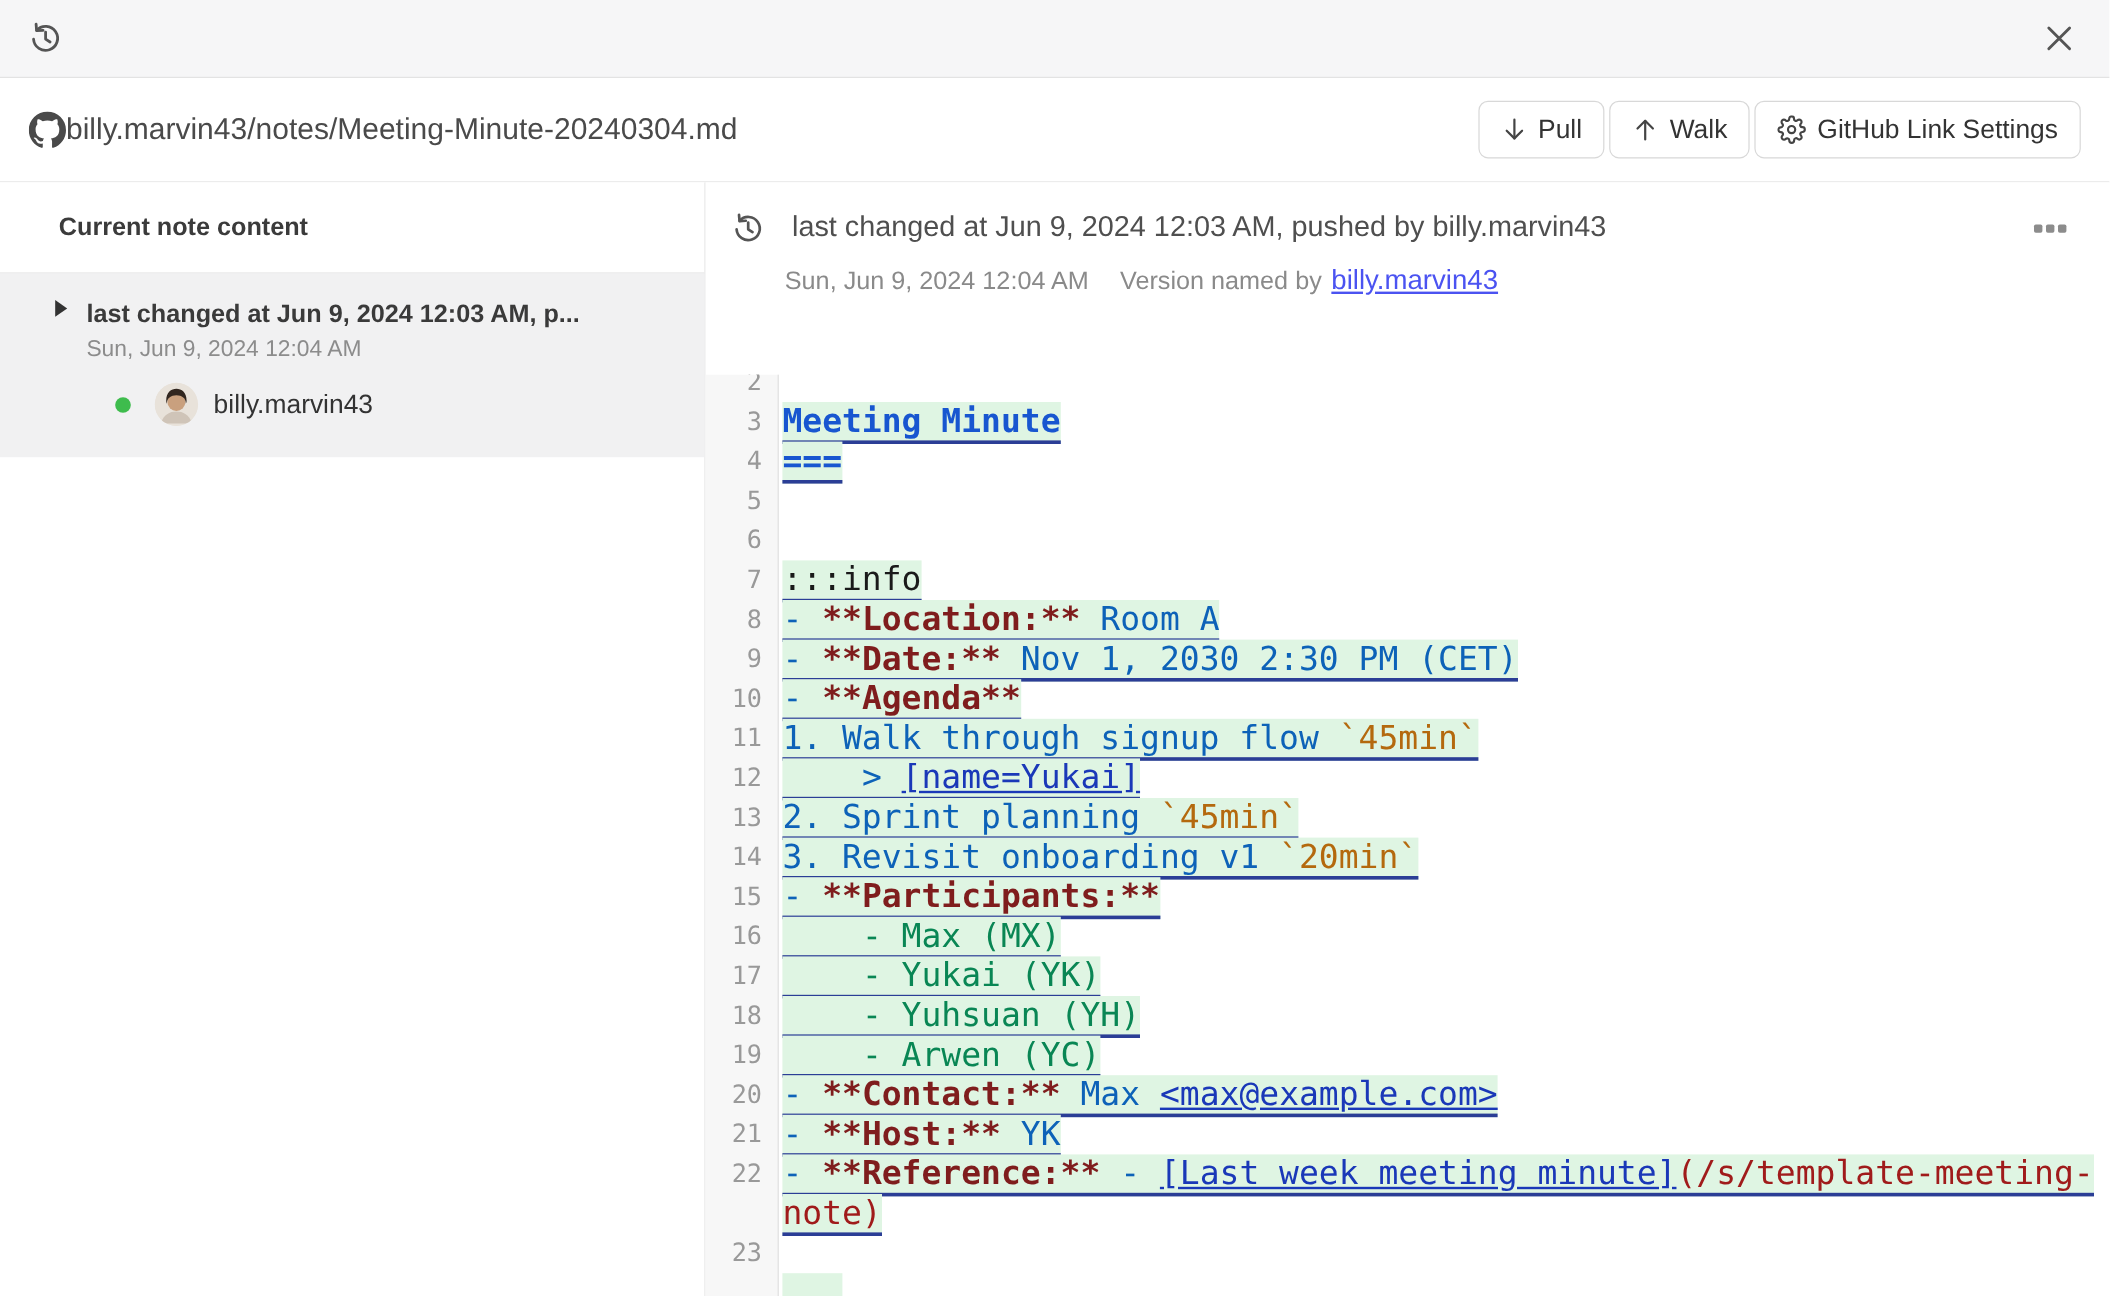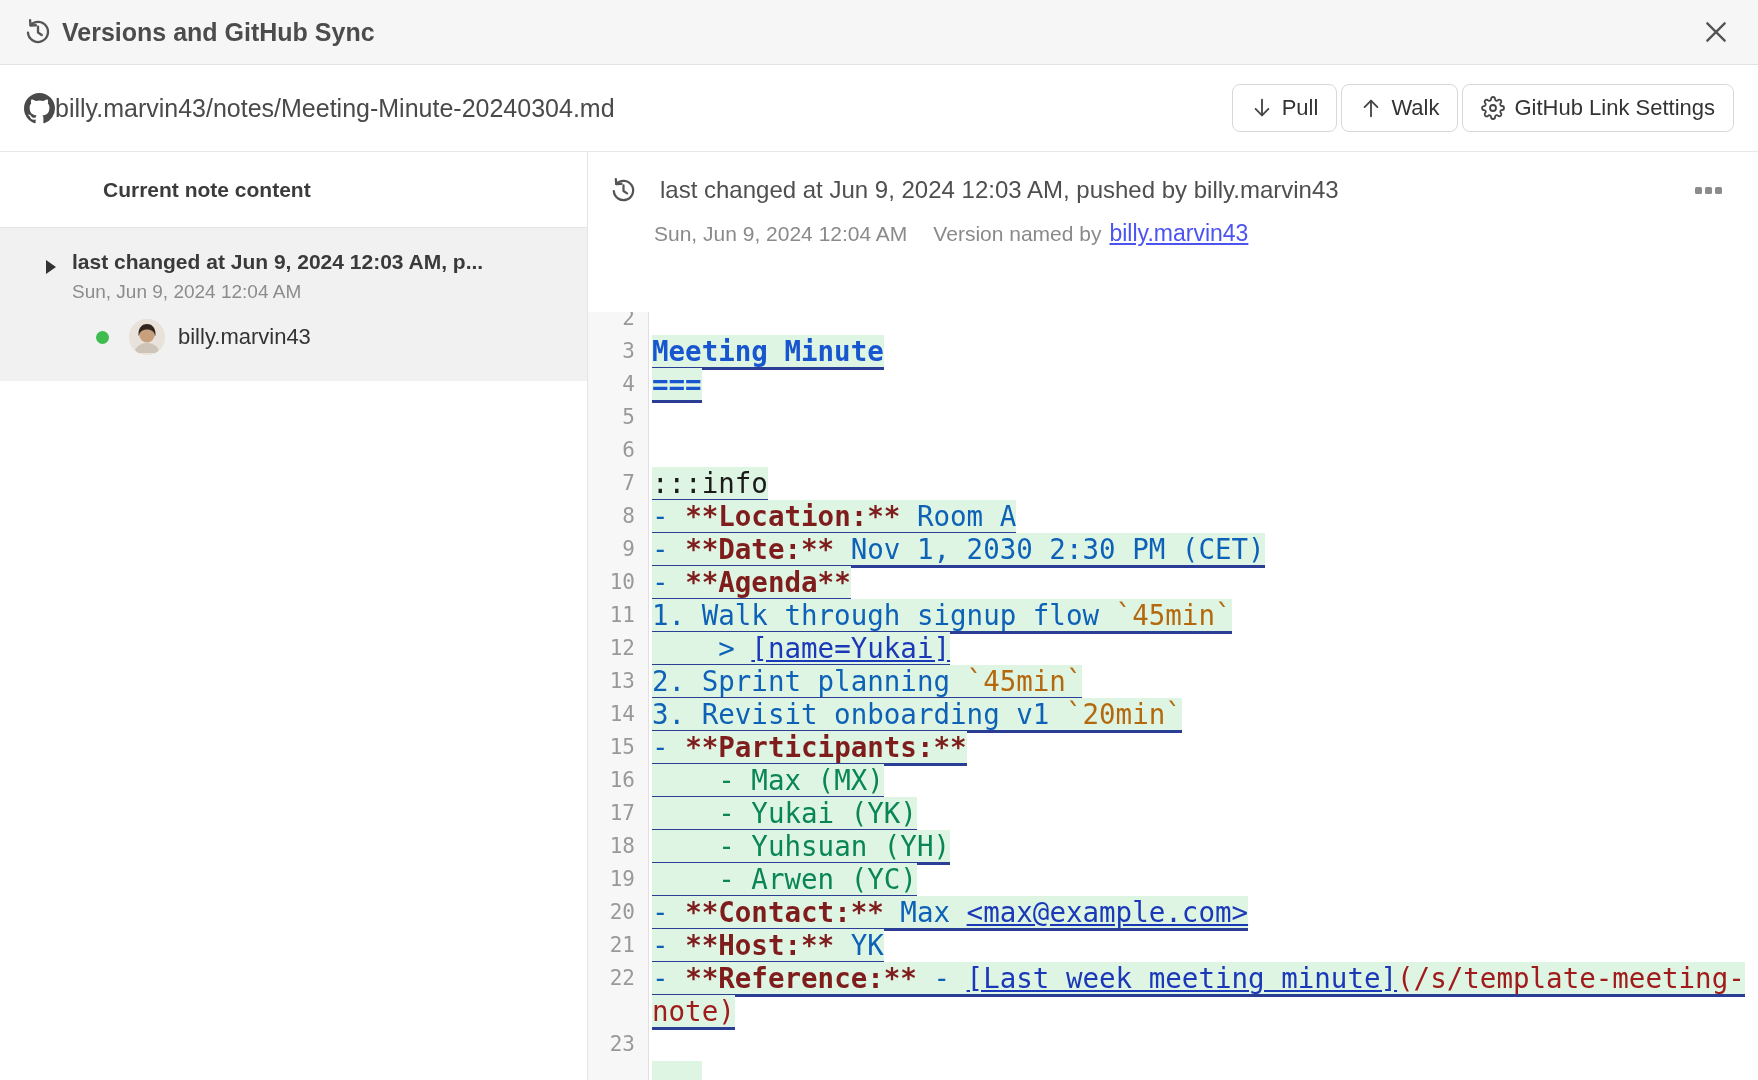--- a/index.html
+++ b/index.html
@@ -17,24 +17,24 @@
   .repobar{height:86px;flex:none;background:#fff;border-bottom:1px solid #e8e8e8;
     display:flex;align-items:center;padding:0 24px;}
   .repopath{font-size:25px;color:#4a4a4a;}
   .btngroup{margin-left:auto;display:flex;gap:4px;}
   .btn{height:48px;display:inline-flex;align-items:center;gap:9px;padding:0 18px;
     background:#fff;border:1px solid #d8d8d8;border-radius:8px;font-size:22px;color:#333;cursor:pointer;}
 
   
   .bodyrow{flex:1;display:flex;min-height:0;}
   .sidebar{width:587px;flex:none;border-right:1px solid #e5e5e5;display:flex;flex-direction:column;background:#fff;}
-  .sb-head{height:75px;flex:none;border-bottom:1px solid #e5e5e5;display:flex;align-items:center;padding-left:103px;
+  .sb-head{height:75px;flex:none;border-bottom:1px solid #e5e5e5;display:flex;align-items:center;padding-left:49px;
     font-size:21px;font-weight:700;color:#3b3b3b;}
   .sb-item{background:#f1f1f2;padding:22px 20px 26px 46px;cursor:pointer;}
-  .sb-item .titlerow{display:flex;align-items:flex-end;}
+  .sb-item .titlerow{display:flex;align-items:flex-start;}
   .caret{width:0;height:0;border-left:10px solid #333;border-top:7px solid transparent;
     border-bottom:7px solid transparent;margin-right:16px;flex:none;cursor:pointer;}
   .sb-item .vtitle{font-size:21px;font-weight:700;color:#3a3a3a;white-space:nowrap;overflow:hidden;}
   .sb-item .vdate{font-size:19px;color:#8c8c8c;margin:7px 0 0 26px;}
   .authorrow{display:flex;align-items:center;margin:16px 0 0 50px;}
   .gdot{width:13px;height:13px;border-radius:50%;background:#3ebc4d;flex:none;}
   .avatar{width:36px;height:36px;border-radius:50%;overflow:hidden;margin-left:20px;flex:none;background:#e8e2da;}
   .authname{font-size:22px;color:#333;margin-left:13px;}
 
   
@@ -76,21 +76,20 @@
 <div class="modal">
 
   <div class="titlebar">
     <span class="icn">
       <svg width="28" height="28" viewBox="0 0 24 24" fill="none" stroke="#555" stroke-width="2" stroke-linecap="round" stroke-linejoin="round">
         <path d="M5.6 6.2 A8.6 8.6 0 1 1 3.4 12.6"></path>
         <polyline points="5.2,1.8 5.6,6.4 10.2,6.2"></polyline>
         <polyline points="12,7.5 12,12.5 15.2,14.6"></polyline>
       </svg>
     </span>
-    <span class="ttl">Versions and GitHub Sync</span>
     <span class="closebtn">
       <svg width="26" height="26" viewBox="0 0 24 24" stroke="#555" stroke-width="2.2" stroke-linecap="round">
         <line x1="4" y1="4" x2="20" y2="20"></line>
           <line x1="20" y1="4" x2="4" y2="20"></line>
       </svg>
     </span>
   </div>
 
   <div class="repobar">
     <span class="icn">

